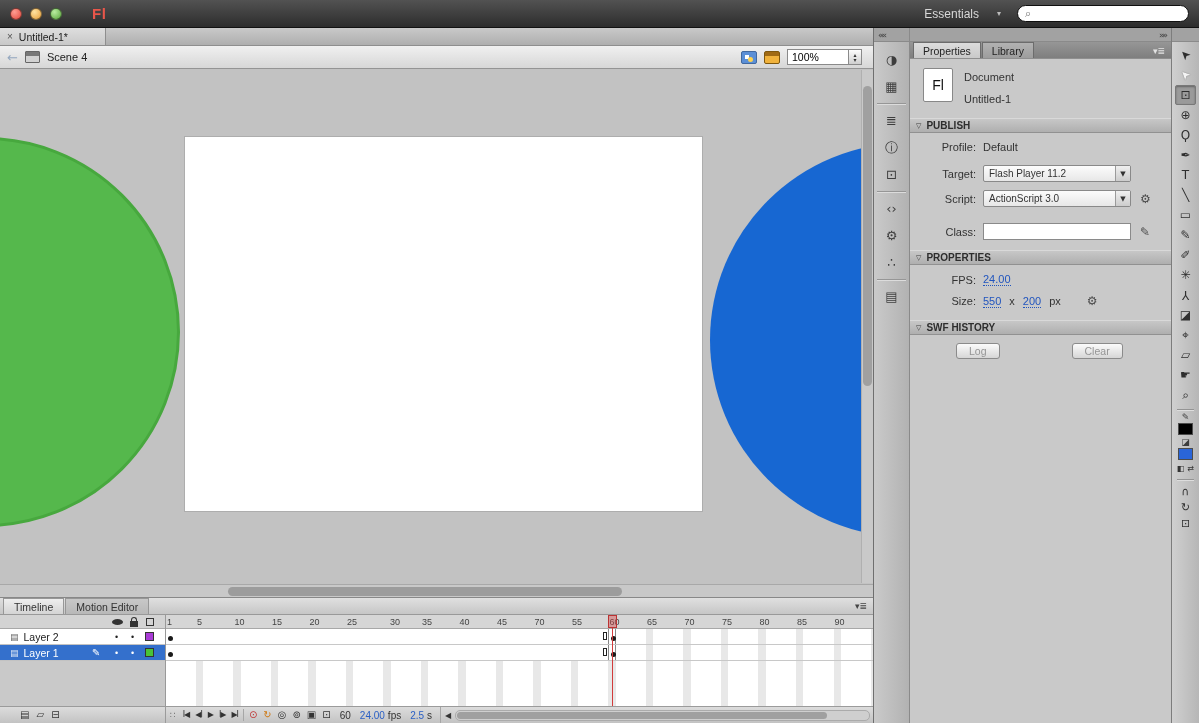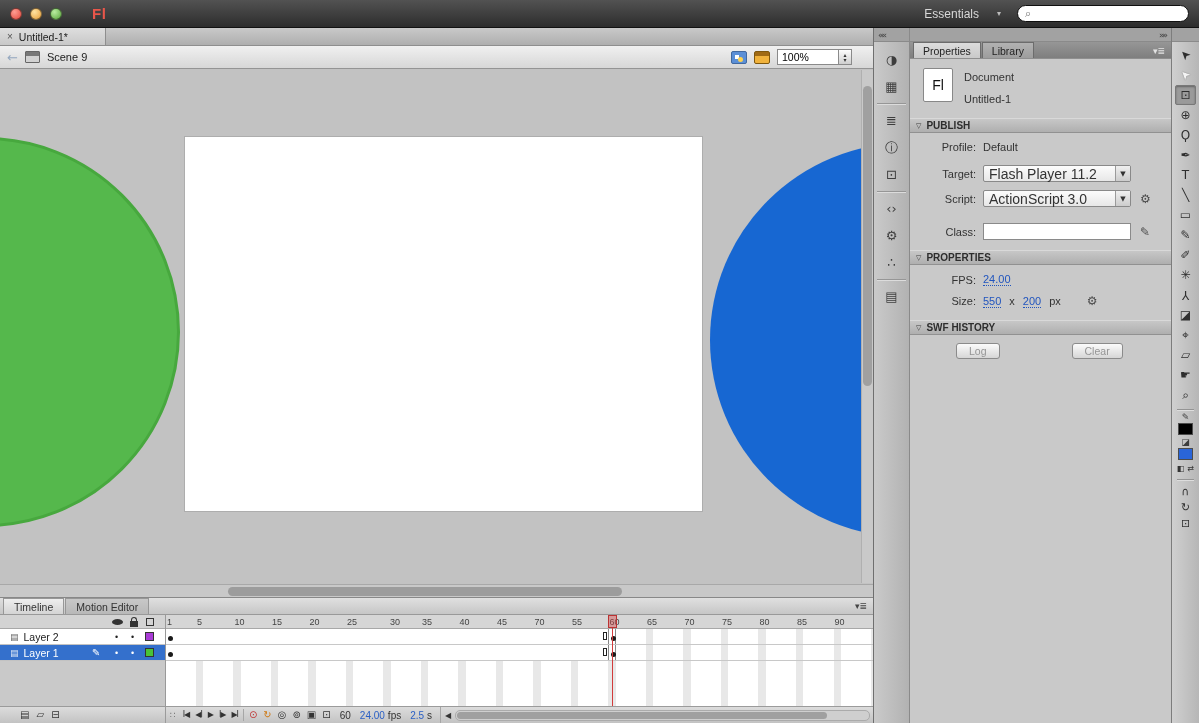--- a/index.html
+++ b/index.html
@@ -35,21 +35,21 @@
 .edit-bar{height:23px;background:linear-gradient(#f0f0f0,#d7d7d7);border-bottom:1px solid #949494;display:flex;align-items:center;padding:0 7px;gap:7px;}
 .back-arrow{color:#93a7bf;font-size:13px;}
 .clap{width:15px;height:12px;background:linear-gradient(#787878 0 4px,#d2d2d2 4px);border:1px solid #666;border-radius:1px;}
 .scene-label{font-size:11px;}
 .eb-spacer{flex:1;}
 .eb-icon{width:16px;height:13px;border-radius:2px;position:relative;}
 .eb-icon.sym{background:#5b8fd6;border:1px solid #42699f;}
 .eb-icon.sym:before{content:"";position:absolute;left:3px;top:3px;width:4px;height:4px;background:#fff;}
 .eb-icon.sym:after{content:"";position:absolute;right:3px;top:5px;width:5px;height:5px;border-radius:50%;background:#ffd34e;}
 .eb-icon.clap-o{background:linear-gradient(#a06a14 0 4px,#f0b23c 4px);border:1px solid #7e570e;}
-.zoom-wrap{display:flex;margin-right:14px;}
+.zoom-wrap{display:flex;margin-right:4px;}
 .zoom-field{width:62px;height:16px;border:1px solid #8a8a8a;background:#fff;font-size:10.5px;padding:0 4px;font-family:inherit;outline:none;}
 .stepper{width:13px;height:16px;border:1px solid #8a8a8a;border-left:none;background:linear-gradient(#fdfdfd,#cfcfcf);display:flex;flex-direction:column;align-items:center;justify-content:center;color:#333;}
 .stepper span{font-size:6px;line-height:5px;}
 
 
 .canvas{flex:1;position:relative;background:#c2c2c2;overflow:hidden;}
 .stage{position:absolute;left:185px;top:68px;width:517px;height:374px;background:#fff;box-shadow:0 0 0 1px #adadad;}
 .circle{position:absolute;border-radius:50%;}
 .circle.green{left:-210px;top:68px;width:390px;height:390px;border:3px solid #47a83e;}
 .circle.blue{left:710px;top:74px;width:394px;height:394px;}
@@ -130,21 +130,21 @@
 .doc-texts{display:flex;flex-direction:column;gap:10px;padding-top:3px;}
 .sect{height:15px;background:linear-gradient(#c7c7c7,#afafaf);border-top:1px solid #d9d9d9;border-bottom:1px solid #919191;display:flex;align-items:center;gap:5px;padding-left:6px;font-size:10px;font-weight:bold;color:#2d2d2d;margin-top:4px;}
 .sect .tri{font-size:7px;color:#3c3c3c;font-weight:normal;}
 .prow{display:flex;align-items:center;margin:8px 0;}
 .plabel{width:66px;text-align:right;margin-right:7px;flex:none;}
 .pval{color:#333;}
 .hotval{color:#2155be;border-bottom:1px dotted #2155be;}
 .btn{background:linear-gradient(#fbfbfb,#d6d6d6);border:1px solid #8b8b8b;border-radius:3px;padding:1px 10px;font-size:10.5px;color:#333;font-family:inherit;}
 .btn.dim{color:#959595;}
 .dropdown{width:148px;height:17px;border:1px solid #898989;border-radius:2px;background:linear-gradient(#fcfcfc,#e7e7e7);display:flex;align-items:stretch;}
-.dropdown .dtext{flex:1;display:flex;align-items:center;padding:0 5px;font-size:14px;}
+.dropdown .dtext{flex:1;display:flex;align-items:center;padding:0 5px;font-size:10px;}
 .dropdown .darrow{width:15px;border-left:1px solid #9a9a9a;background:linear-gradient(#efefef,#cccccc);display:flex;align-items:center;justify-content:center;font-size:7px;color:#333;}
 .text-input{width:148px;height:17px;border:1px solid #8a8a8a;background:#fff;font-size:10.5px;padding:0 4px;font-family:inherit;outline:none;}
 .side-ic{margin-left:9px;color:#4a4a4a;font-size:12px;}
 .gap8{display:inline-block;width:8px;}
 .stage-swatch{width:22px;height:14px;border:1px solid #6f6f6f;}
 .swf-row{display:flex;margin:8px 0 0 46px;}
 .swf-row .btn{padding:1px 12px;}
 .swf-row .btn + .btn{margin-left:72px;}
 
 
@@ -190,21 +190,21 @@
       <div class="doc-tabbar">
         <div class="doc-tab">
           <span class="close">×</span>
           <span>Untitled-1*</span>
         </div>
       </div>
 
       <div class="edit-bar">
         <span class="back-arrow ic">←</span>
         <span class="clap"></span>
-        <span class="scene-label">Scene 9</span>
+        <span class="scene-label">Scene 4</span>
         <div class="eb-spacer"></div>
         <div class="eb-icon sym"></div>
         <div class="eb-icon clap-o"></div>
         <div class="zoom-wrap">
           <input class="zoom-field" value="100%" style="">
           <div class="stepper">
             <span class="ic">▴</span>
             <span class="ic">▾</span>
           </div>
         </div>

